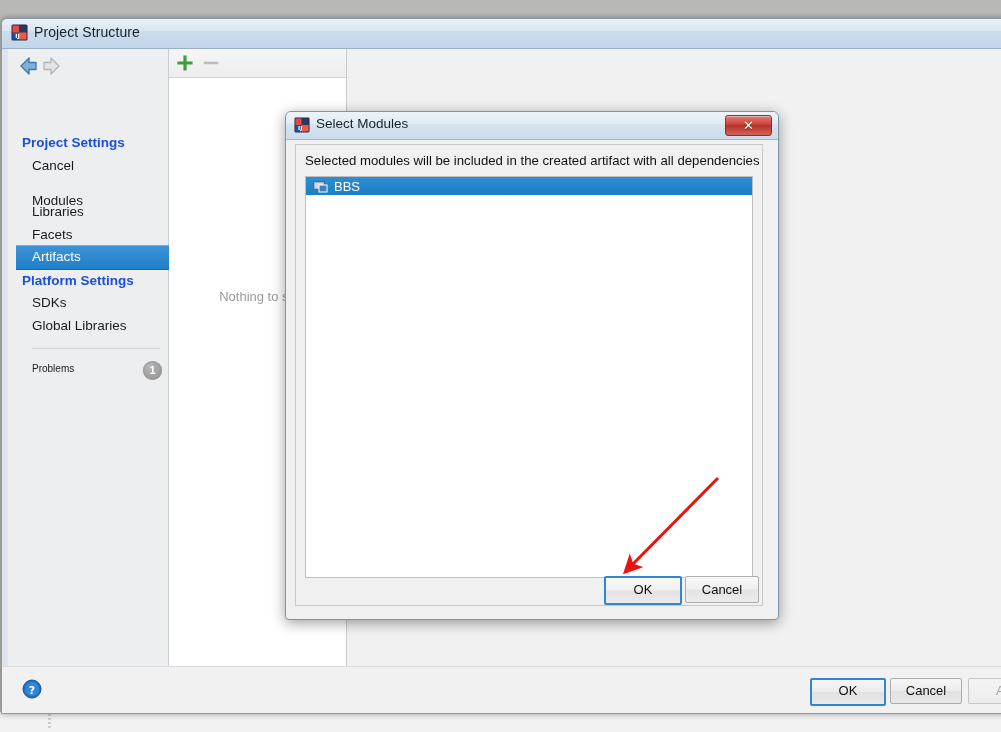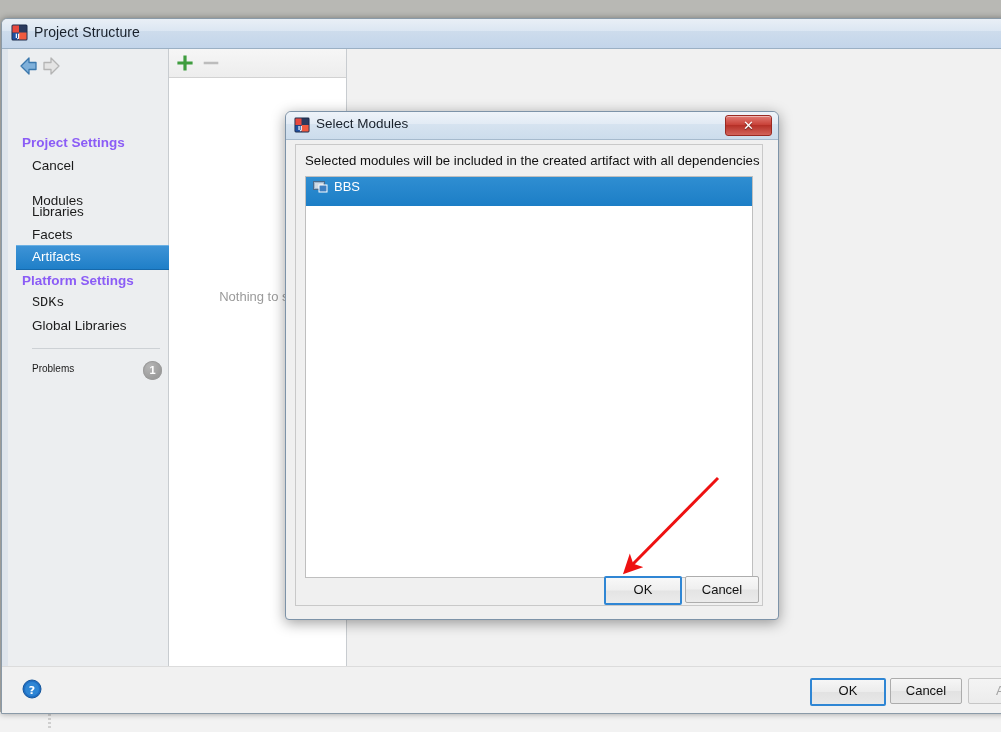--- a/index.html
+++ b/index.html
@@ -44,21 +44,21 @@
   #sidebar{
     position:absolute;left:6px;top:0;width:160px;bottom:46px;
     background:#eceef0;border-right:1px solid #c8ccd0;
   }
   #sidebar-strip{position:absolute;left:0;top:0;width:6px;bottom:46px;background:#dfe5ec;}
   .nav-row{position:absolute;left:8px;top:5px;width:140px;height:26px;}
   .arrow-btn{position:absolute;top:0;width:26px;height:24px;cursor:pointer;}
   .arrow-btn.back{left:0;}
   .arrow-btn.fwd{left:22px;}
 
-  .side-head{position:absolute;left:14px;font-weight:bold;font-size:13.5px;color:#8b5cf6;}
+  .side-head{position:absolute;left:14px;font-weight:bold;font-size:13.5px;color:#1d4ed8;}
   .side-item{position:absolute;left:24px;font-size:13.5px;color:#1b1b1b;cursor:pointer;
     white-space:nowrap;}
   #artifacts-sel{
     position:absolute;left:8px;width:157px;height:23px;
     background:linear-gradient(to bottom,#3d93d6 0%,#1f7fc8 100%);
     border-top:1px solid #6ab0e4;border-bottom:1px solid #1669ab;padding-left:37px;
   }
   #artifacts-sel .lbl{position:absolute;left:16px;top:3px;color:#fff;font-size:13.5px;}
   .side-div{position:absolute;left:24px;width:128px;height:1px;background:#cdd1d5;}
   #problems-row{position:absolute;left:24px;top:312px;width:136px;height:22px;cursor:pointer;}
@@ -137,21 +137,21 @@
   }
   #modal-inner{
     position:absolute;left:9px;top:32px;width:466px;height:460px;
     background:#f0f0f0;border:1px solid #c9c9c9;
   }
   #modal-desc{position:absolute;left:9px;top:8px;font-size:13.2px;color:#111;white-space:nowrap;}
   #modules-list{
     position:absolute;left:9px;top:31px;width:446px;height:400px;
     background:#fff;border:1px solid #bfbfbf;overflow:hidden;
   }
-  .list-row{position:relative;height:29px;cursor:pointer;}
+  .list-row{position:relative;height:18px;cursor:pointer;}
   .list-row.selected{
     background:linear-gradient(to bottom,#2f8ed2 0%,#1c7ec6 100%);
   }
   .list-row .mod-icon{position:absolute;left:7px;top:2px;width:15px;height:14px;}
   .list-row .mod-lbl{position:absolute;left:28px;top:2px;font-size:13px;color:#fff;}
   .dlgbtn{
     position:absolute;height:25px;
     background:linear-gradient(to bottom,#f8f8f8 0%,#efefef 48%,#e4e4e4 52%,#ebebeb 100%);
     border:1px solid #adadad;border-radius:2px;
     font-size:13px;color:#101010;text-align:center;line-height:25px;cursor:pointer;
@@ -210,21 +210,21 @@
       <div class="side-item" style="top:109px;">Cancel</div>
       <div class="side-item" style="top:144px;">Modules</div>
       <div class="side-item" style="top:155px;">Libraries</div>
       <div class="side-item" style="top:178px;">Facets</div>
 
       <div id="artifacts-sel" style="top:196px;">
         <span class="lbl">Artifacts</span>
       </div>
 
       <div class="side-head" style="top:224px;">Platform Settings</div>
-      <div class="side-item" style="top:246px;font-family:Liberation Mono, monospace;">SDKs</div>
+      <div class="side-item" style="top:246px;">SDKs</div>
       <div class="side-item" style="top:269px;">Global Libraries</div>
 
       <div class="side-div" style="top:299px;"></div>
 
       <div id="problems-row">
         <span class="lbl">Problems</span>
         <span class="badge">1</span>
       </div>
     </div>
 

